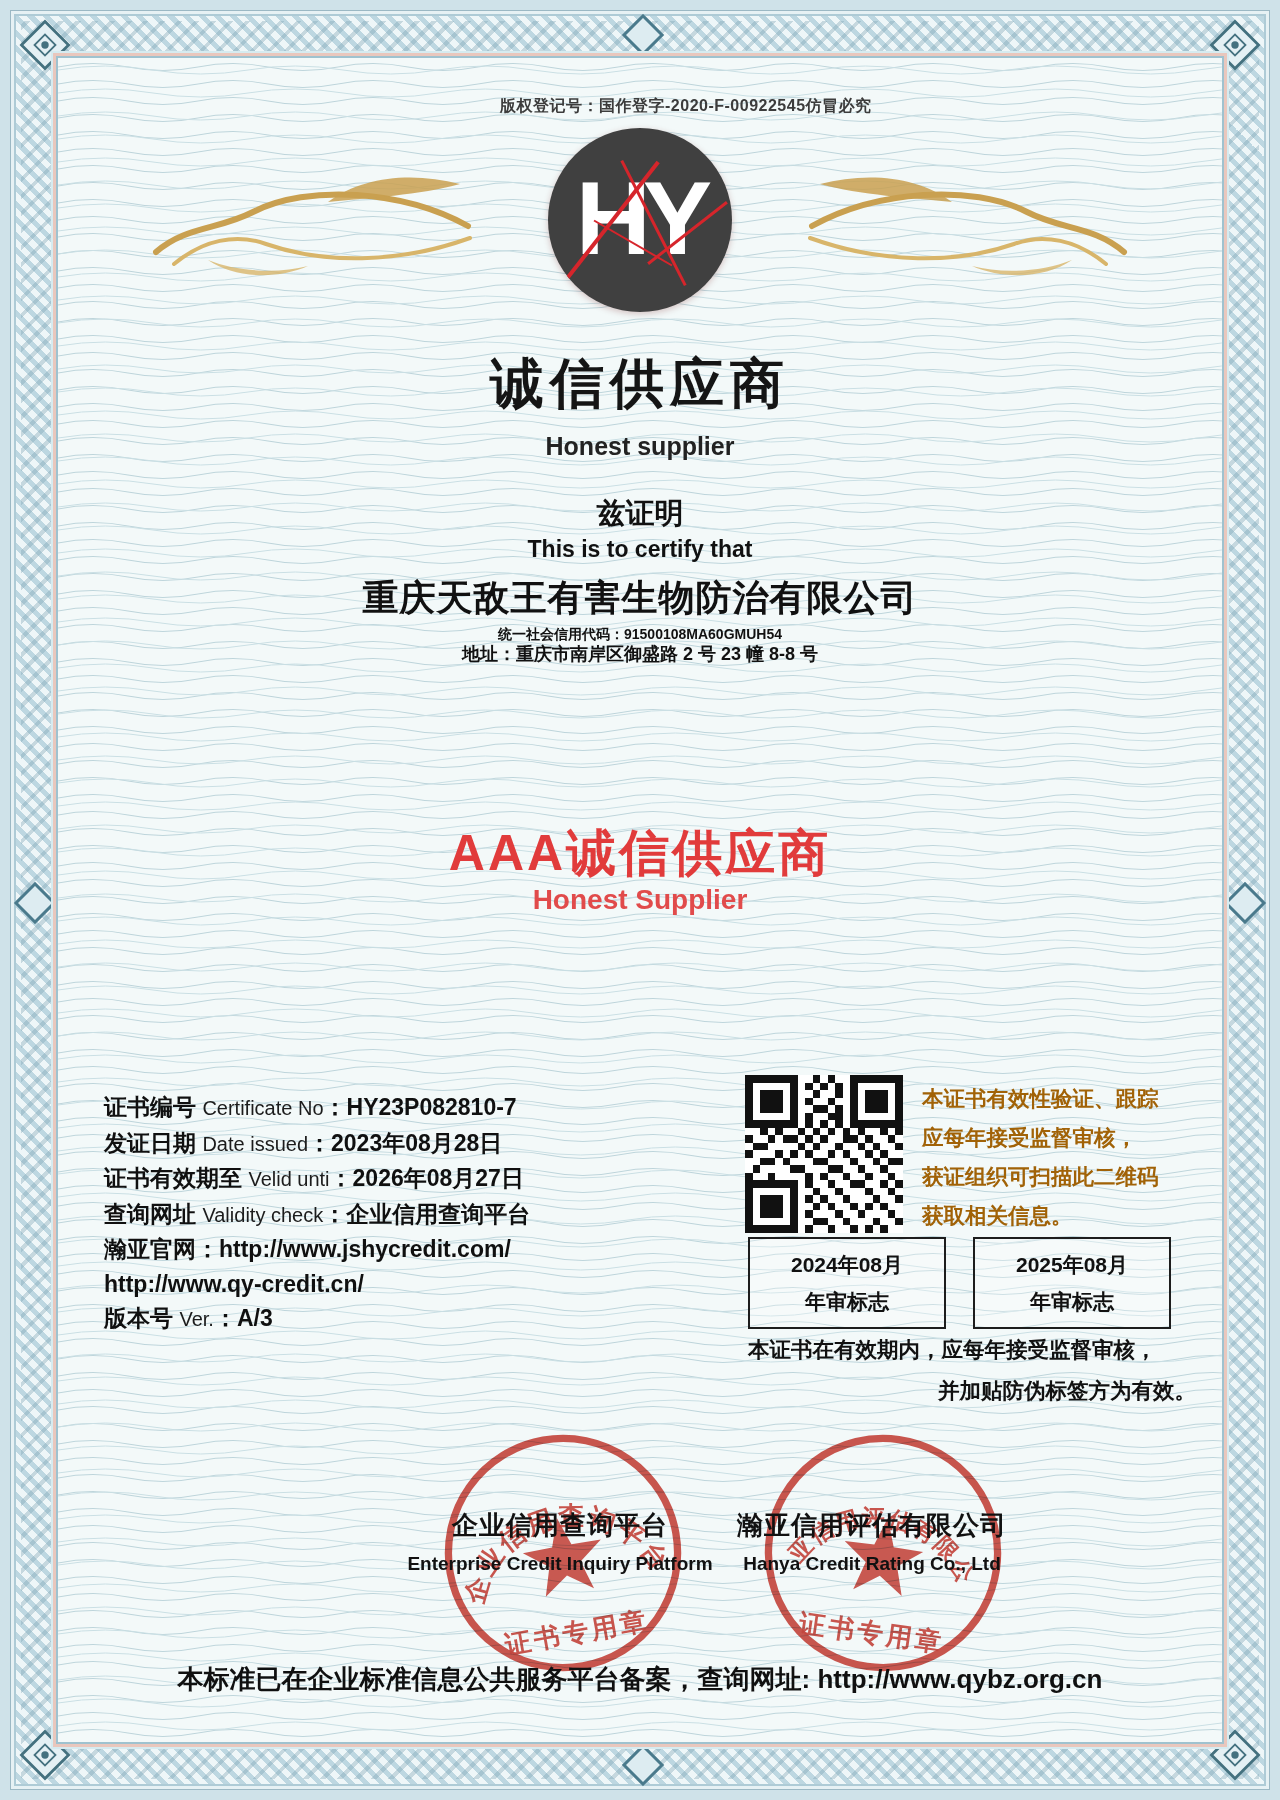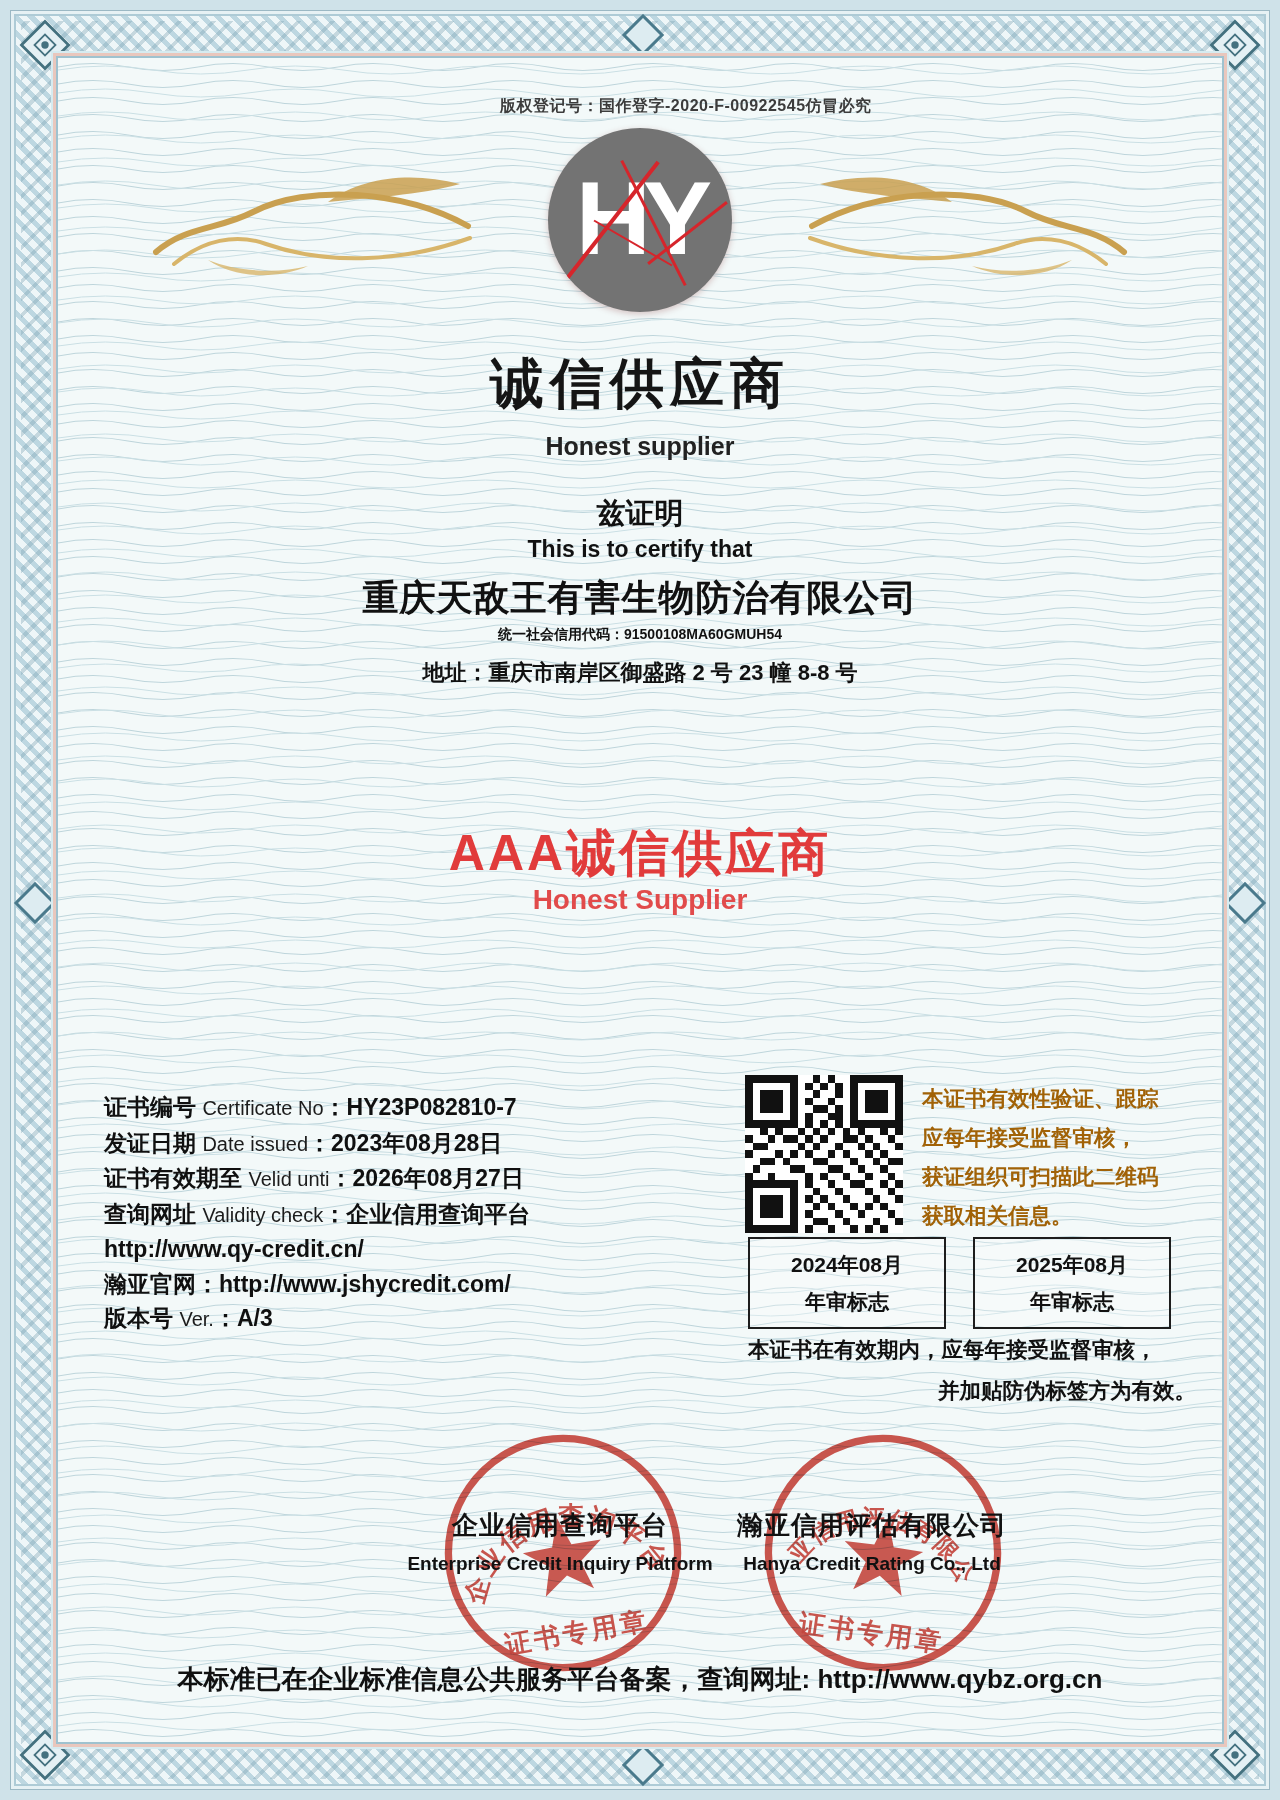--- a/index.html
+++ b/index.html
@@ -43,40 +43,40 @@
   .ctr{left:0;width:100%;text-align:center;}
 
   .copyright{top:96px;left:500px;font-size:16px;font-weight:600;color:#3c3c3c;letter-spacing:.5px;}
 
   
   .flourish{top:168px;width:330px;height:120px;}
   .fl-left{left:148px;}
   .fl-right{right:148px;transform:scaleX(-1);}
   .logo{
     top:128px;left:548px;width:184px;height:184px;border-radius:50%;
-    background:#737373;display:flex;align-items:center;justify-content:center;
+    background:#404040;display:flex;align-items:center;justify-content:center;
     box-shadow:0 2px 6px rgba(120,30,30,.25);overflow:hidden;
   }
   .logo-text{
     color:#fff;font-size:104px;font-weight:800;letter-spacing:-8px;
     transform:translateY(-2px);font-family:"Liberation Sans","DejaVu Sans",sans-serif;
   }
   .crack{position:absolute;background:#d6252b;}
   .crack1{width:4px;height:150px;left:62px;top:18px;transform:rotate(38deg);}
   .crack2{width:3px;height:140px;left:104px;top:25px;transform:rotate(-27deg);}
   .crack3{width:3px;height:100px;left:138px;top:55px;transform:rotate(52deg);}
   .crack4{width:2px;height:90px;left:84px;top:70px;transform:rotate(-60deg);}
 
   .title-zh{top:348px;font-size:54px;font-weight:600;letter-spacing:6px;color:#151515;}
   .title-en{top:432px;font-size:25px;font-weight:600;color:#222;}
   .certify-zh{top:494px;font-size:29px;font-weight:600;}
   .certify-en{top:536px;font-size:23px;font-weight:600;}
   .company{top:574px;font-size:36px;font-weight:800;letter-spacing:1px;}
   .credit-line{top:626px;font-size:14px;font-weight:600;}
-  .address-line{top:658px;font-size:22px;font-weight:600;}
+  .address-line{top:642px;font-size:18px;font-weight:600;}
 
   .award-zh{top:820px;font-size:50px;font-weight:700;color:#e13b3b;letter-spacing:3px;}
   .award-en{top:884px;font-size:28px;font-weight:600;color:#e14b4b;}
 
   .details{left:104px;top:1090px;font-size:23px;line-height:34.5px;color:#101010;}
   .details .zh{font-weight:600;}
   .details .en{font-size:20px;font-weight:500;color:#1c1c1c;}
   .details .val{font-weight:600;}
 
   .qr{left:745px;top:1075px;width:158px;height:158px;background:#fff;padding:0;}
@@ -205,24 +205,24 @@
     </div>
     <div>
       <span class="zh">证书有效期至</span>
       <span class="en">Velid unti</span><span class="zh">：</span><span class="val">2026年08月27日</span>
     </div>
     <div>
       <span class="zh">查询网址</span>
       <span class="en">Validity check</span><span class="zh">：</span><span class="val">企业信用查询平台</span>
     </div>
     <div>
+      <span class="val">瀚亚官网：http://www.jshycredit.com/</span>
+    </div>
+    <div>
       <span class="val">http://www.qy-credit.cn/</span>
-    </div>
-    <div>
-      <span class="val">瀚亚官网：http://www.jshycredit.com/</span>
     </div>
     <div>
       <span class="zh">版本号</span>
       <span class="en">Ver.</span><span class="zh">：</span><span class="val">A/3</span>
     </div>
   </div>
 
   <div class="abs qr">
     <svg viewBox="0 0 21 21" shape-rendering="crispEdges">
       <rect width="21" height="21" fill="#fff"></rect>

